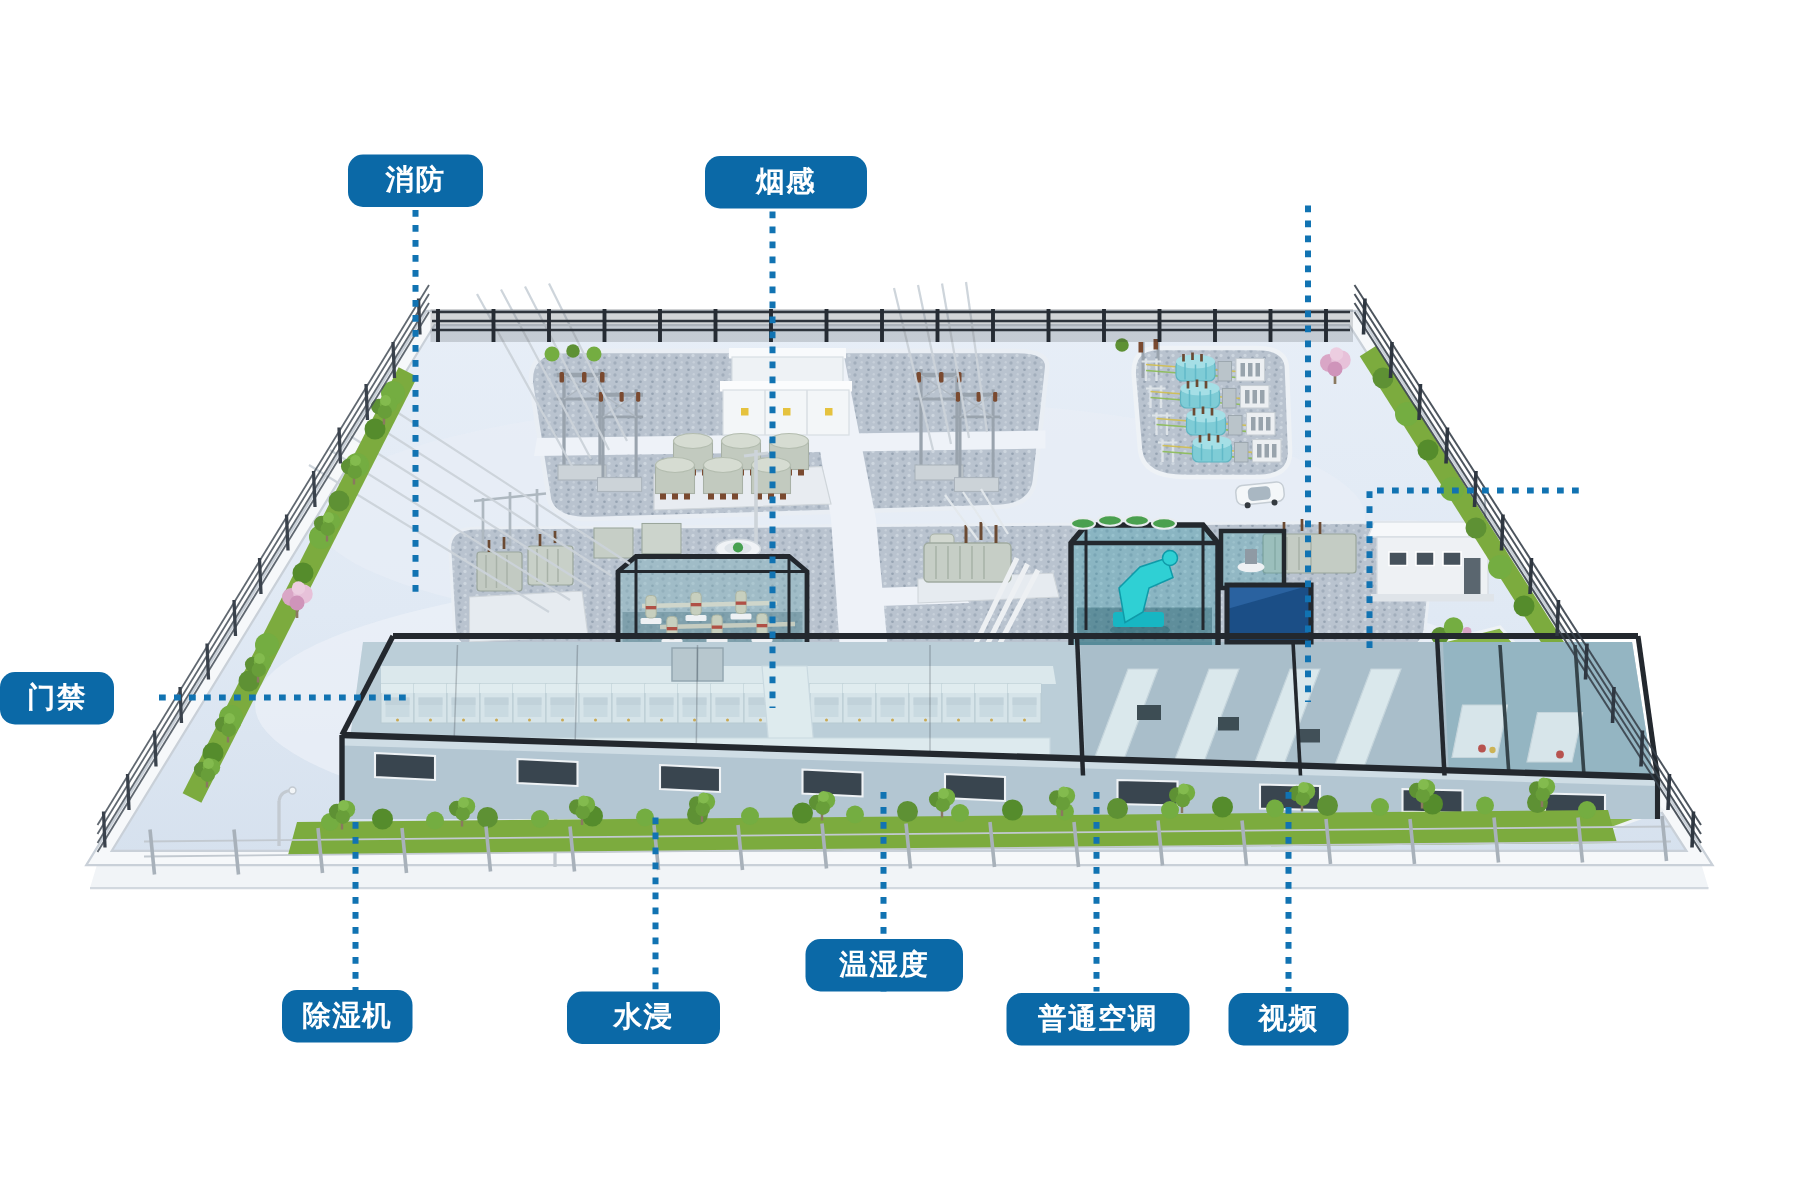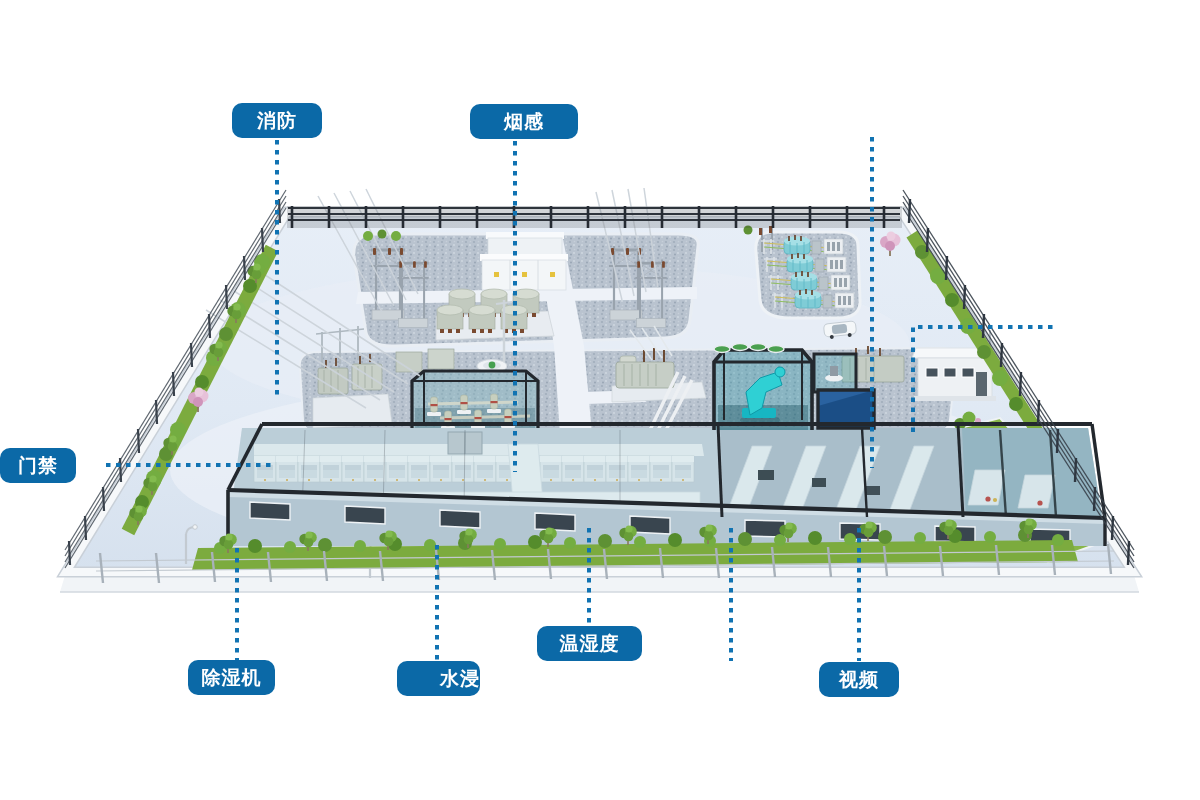--- a/index.html
+++ b/index.html
@@ -621,17 +621,18 @@
     <line x1="589" y1="528" x2="589" y2="661"></line>
     <line x1="731" y1="528" x2="731" y2="661"></line>
     <line x1="859" y1="528" x2="859" y2="661"></line>
   </g>
 </svg>
 
 <div class="tag" style="left:232px;top:103px;width:90px;">消防</div>
 <div class="tag" style="left:470px;top:104px;width:108px;">烟感</div>
 <div class="tag" style="left:0;top:448px;width:76px;">门禁</div>
 <div class="tag" style="left:188px;top:640px;width:87px;margin-top:20px;">除湿机</div>
-<div class="tag" style="left:397px;top:661px;width:83px;text-align:right;">水浸</div>
+<div class="tag" style="left:378px;top:661px;width:102px;">水浸</div>
 <div class="tag" style="left:537px;top:626px;width:105px;">温湿度</div>
+<div class="tag" style="left:671px;top:662px;width:122px;">普通空调</div>
 <div class="tag" style="left:819px;top:662px;width:80px;">视频</div>
 
 </div>
 
 </body></html>

